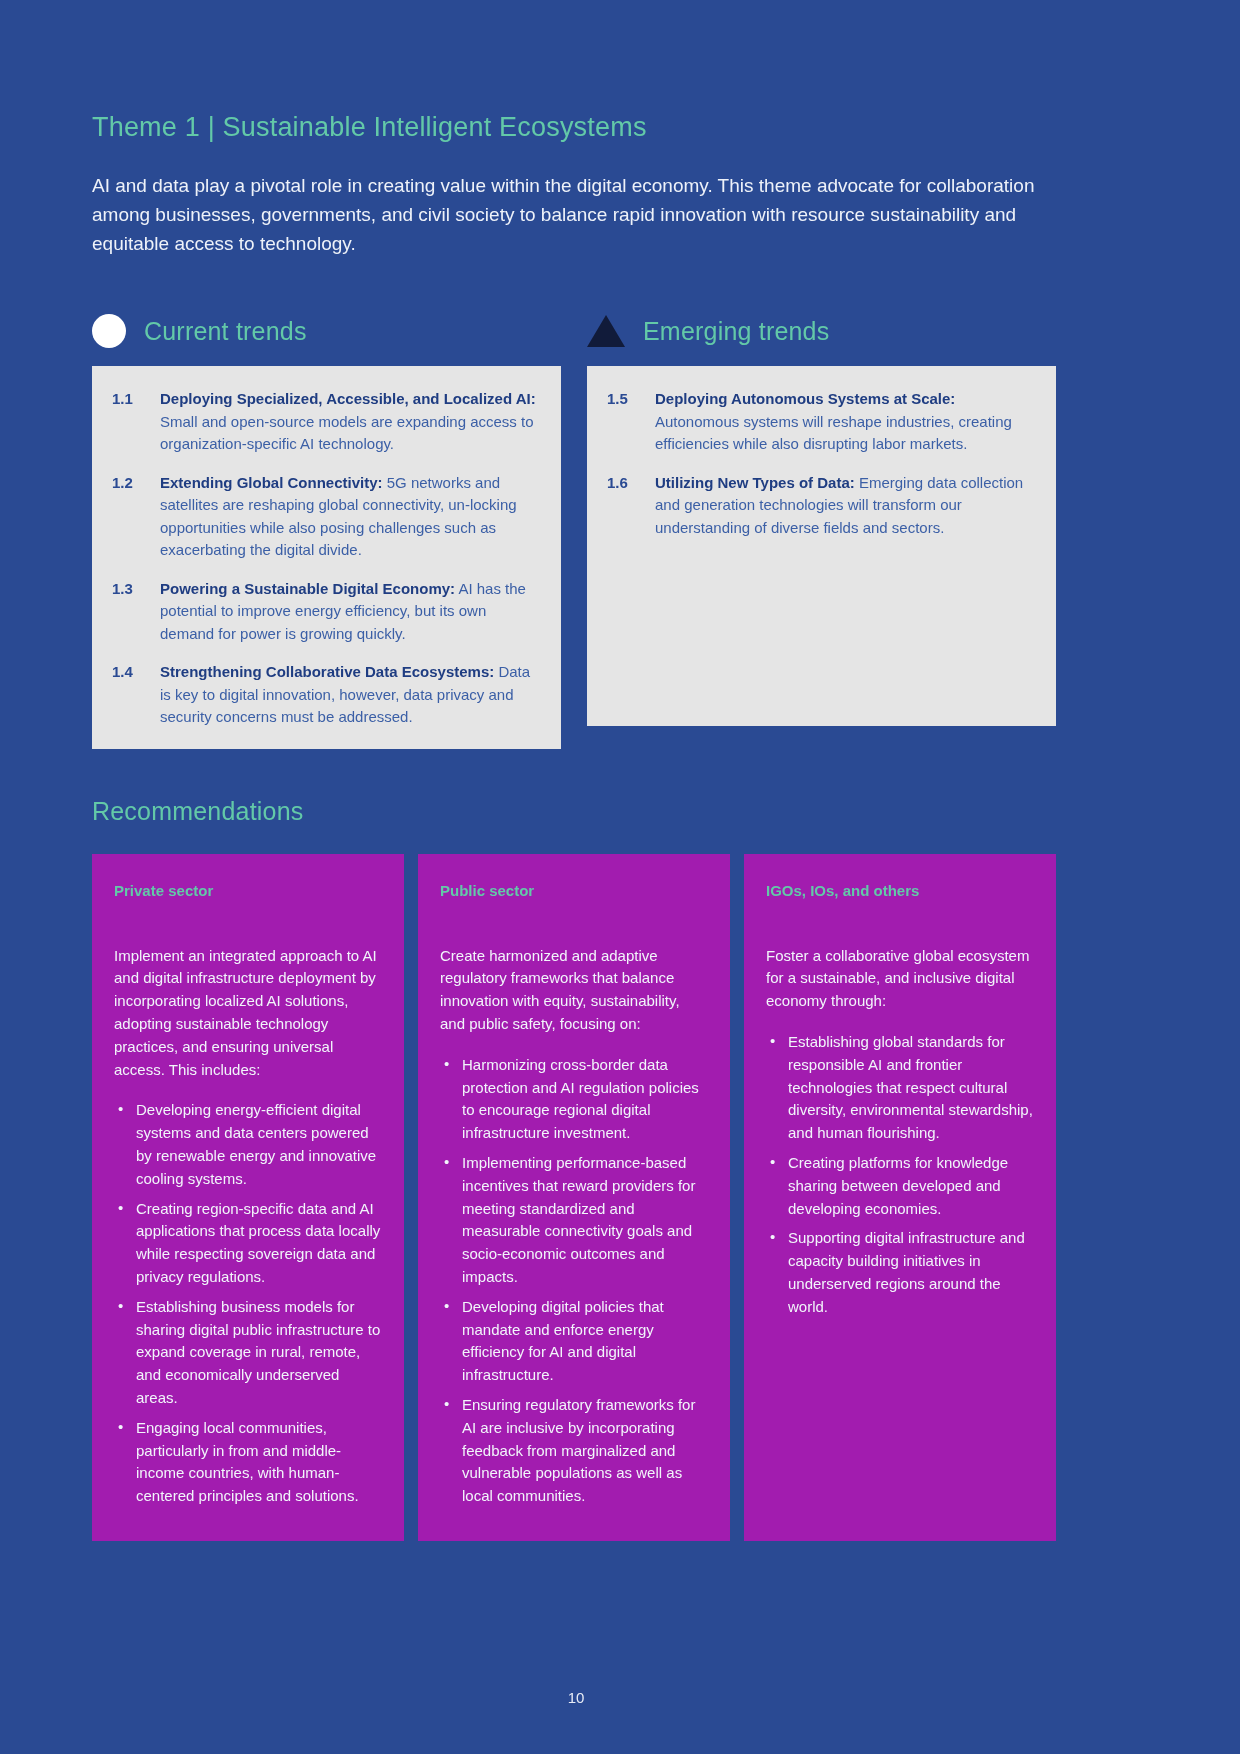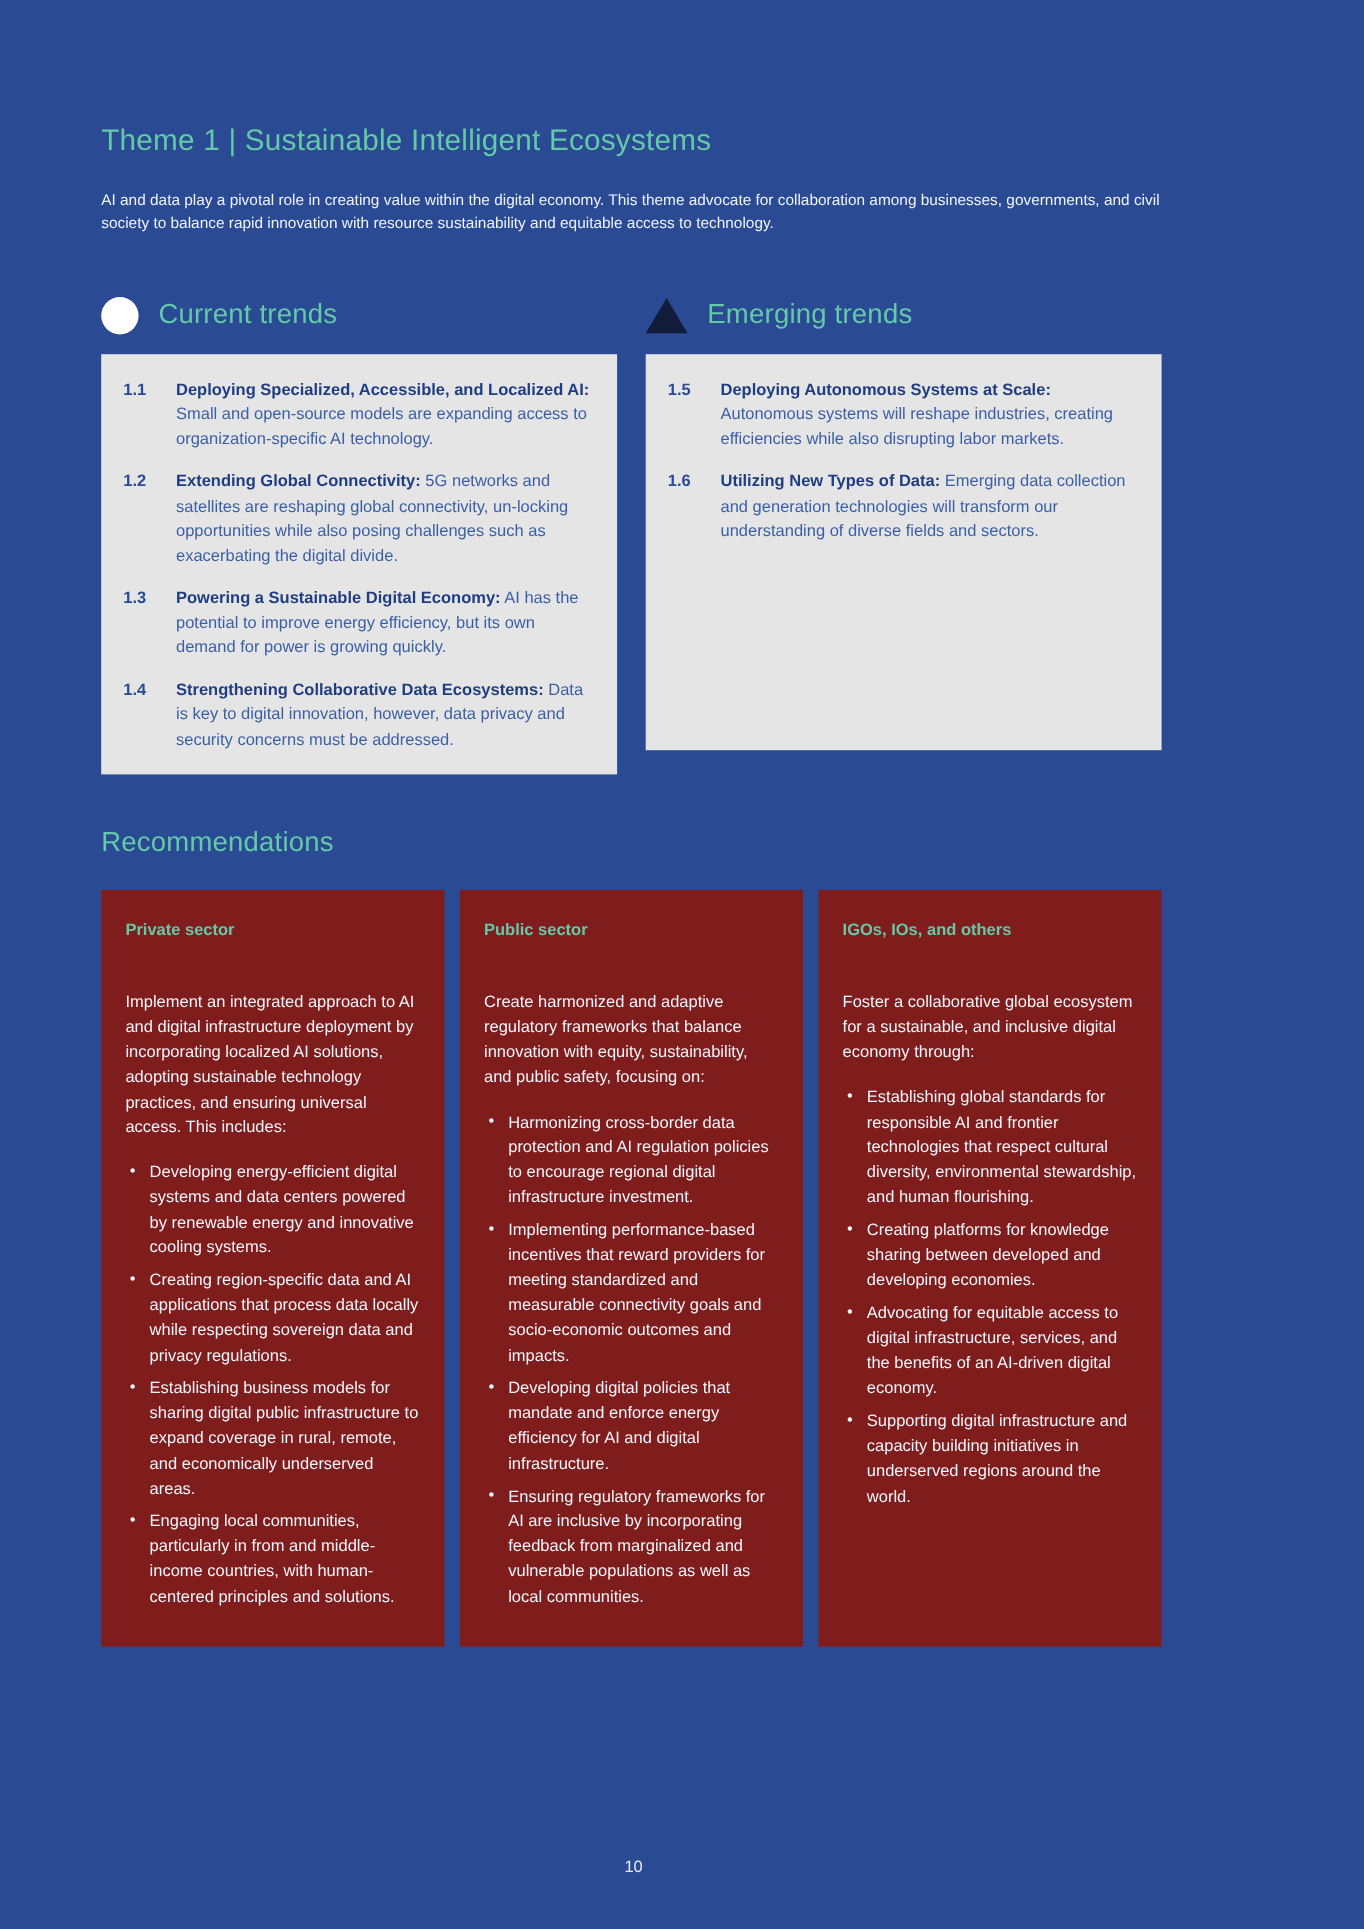--- a/index.html
+++ b/index.html
@@ -23,21 +23,21 @@
   }
   
   .theme-title {
     font-size: 27px;
     color: #63c9a8;
     letter-spacing: 0.2px;
     margin: 0 0 28px 0;
     font-weight: 400;
   }
   .theme-intro {
-    font-size: 14px;
+    font-size: 19px;
     line-height: 1.53;
     color: #eef2f9;
     margin: 0 0 52px 0;
     max-width: 1060px;
     font-weight: 400;
   }
   
   .trends-row {
     display: flex;
     gap: 26px;
@@ -111,21 +111,21 @@
     font-weight: 400;
     letter-spacing: 0.2px;
   }
   .rec-row {
     display: flex;
     gap: 14px;
   }
   .rec-card {
     flex: 1 1 0;
     min-width: 0;
-    background: #7f1d1d;
+    background: #a21caf;
     padding: 28px 22px 26px 22px;
     box-sizing: border-box;
     min-height: 680px;
   }
   .rec-card-title {
     font-size: 15px;
     color: #63c9a8;
     font-weight: 700;
     margin: 0 0 46px 0;
   }
@@ -245,21 +245,20 @@
         <li>Ensuring regulatory frameworks for AI are inclusive by incorporating feedback from marginalized and vulnerable populations as well as local communities.</li>
       </ul>
     </div>
 
     <div class="rec-card">
       <div class="rec-card-title">IGOs, IOs, and others</div>
       <p class="rec-lead">Foster a collaborative global ecosystem for a sustainable, and inclusive digital economy through:</p>
       <ul class="rec-list">
         <li>Establishing global standards for responsible AI and frontier technologies that respect cultural diversity, environmental stewardship, and human flourishing.</li>
         <li>Creating platforms for knowledge sharing between developed and developing economies.</li>
-        <li>Advocating for equitable access to digital infrastructure, services, and the benefits of an AI-driven digital economy.</li>
         <li>Supporting digital infrastructure and capacity building initiatives in underserved regions around the world.</li>
       </ul>
     </div>
 
   </div>
 
   <div class="page-number">10</div>
 
 </div>
 

